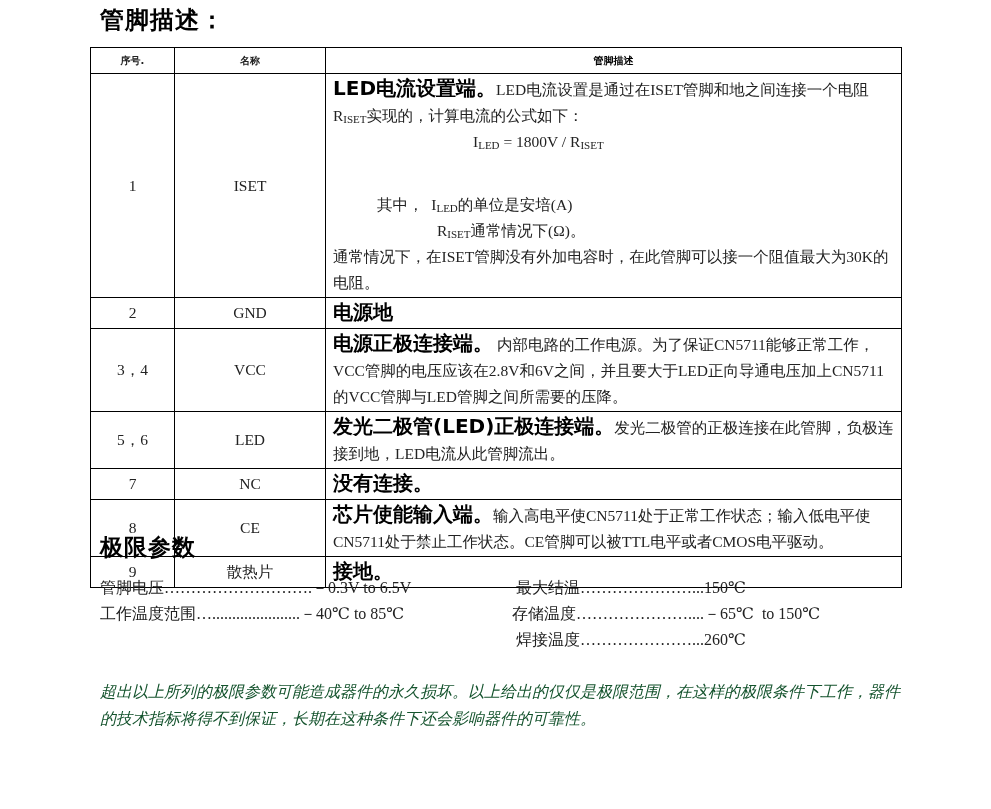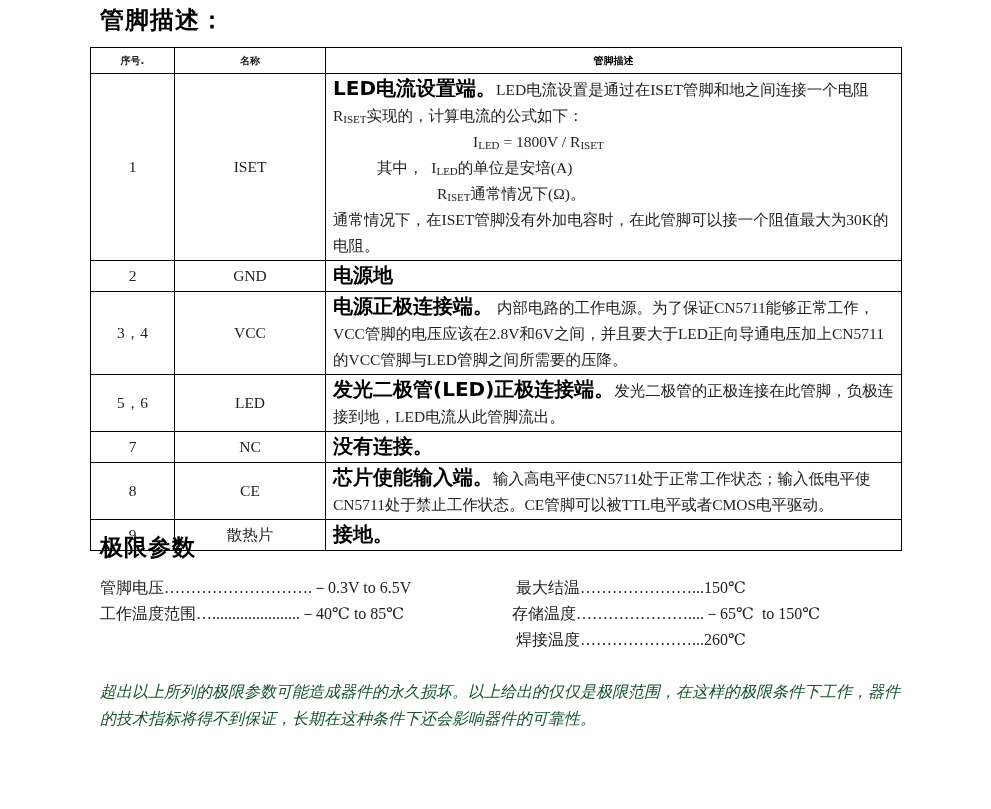--- a/index.html
+++ b/index.html
@@ -8,21 +8,21 @@
   .h2 { position: absolute; left: 100px; top: 532px; font-size: 23px; font-weight: bold; font-family: "DejaVu Sans", "Liberation Sans", sans-serif; letter-spacing: 1px; }
   table.pins { position: absolute; left: 90px; top: 47px; width: 812px; border-collapse: collapse; font-family: "Liberation Serif", "DejaVu Serif", serif; font-size: 15.5px; }
   table.pins td, table.pins th { border: 1.5px solid #000; padding: 0; vertical-align: middle; }
   table.pins th { font-family: "DejaVu Sans", "Liberation Sans", sans-serif; font-weight: bold; font-size: 10px; height: 25px; text-align: center; }
   .c-no { width: 83px; text-align: center; color: #222; }
   .c-name { width: 150px; text-align: center; color: #222; }
   .c-desc { padding: 1px 6px 1px 7px !important; text-align: left; line-height: 26px; color: #222; }
   .b { font-weight: bold; font-family: "DejaVu Sans", "Liberation Sans", sans-serif; font-size: 20px; color: #000; }
   sub { font-size: 11px; vertical-align: -2px; line-height: 0; }
   .indent-formula { padding-left: 140px; }
-  .indent-qizhong { padding-left: 44px; }
+  .indent-qizhong { padding-left: 44px; margin-top: 37px; }
   .indent-riset { padding-left: 104px; }
   .params { position: absolute; top: 575px; font-family: "Liberation Serif", "DejaVu Serif", serif; font-size: 16px; color: #222; line-height: 26px; }
   .params.left { left: 100px; }
   .params.right { left: 512px; }
   .params .row { white-space: nowrap; }
   .note { position: absolute; left: 100px; top: 678px; width: 800px; font-family: "DejaVu Serif", "Liberation Serif", serif; font-style: italic; font-size: 16px; line-height: 27px; color: #14532d; }
 </style>
 </head>
 <body>
 

